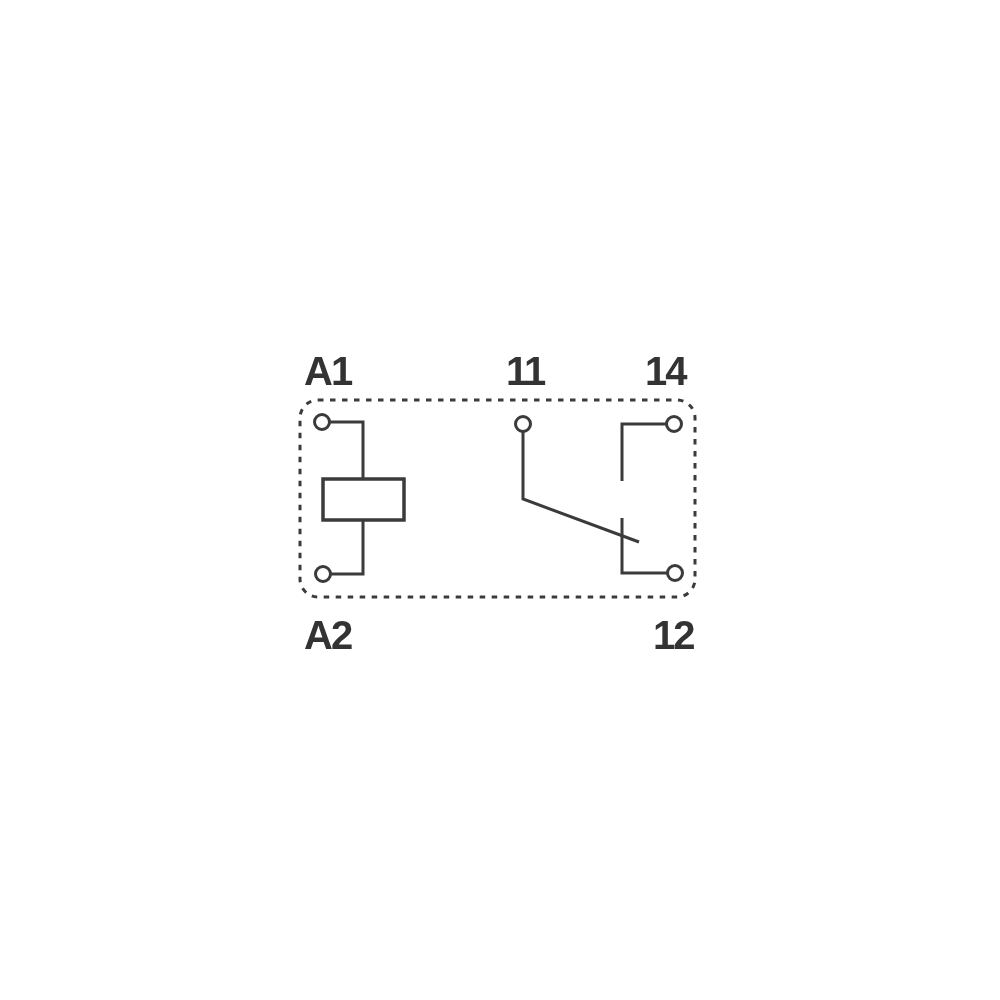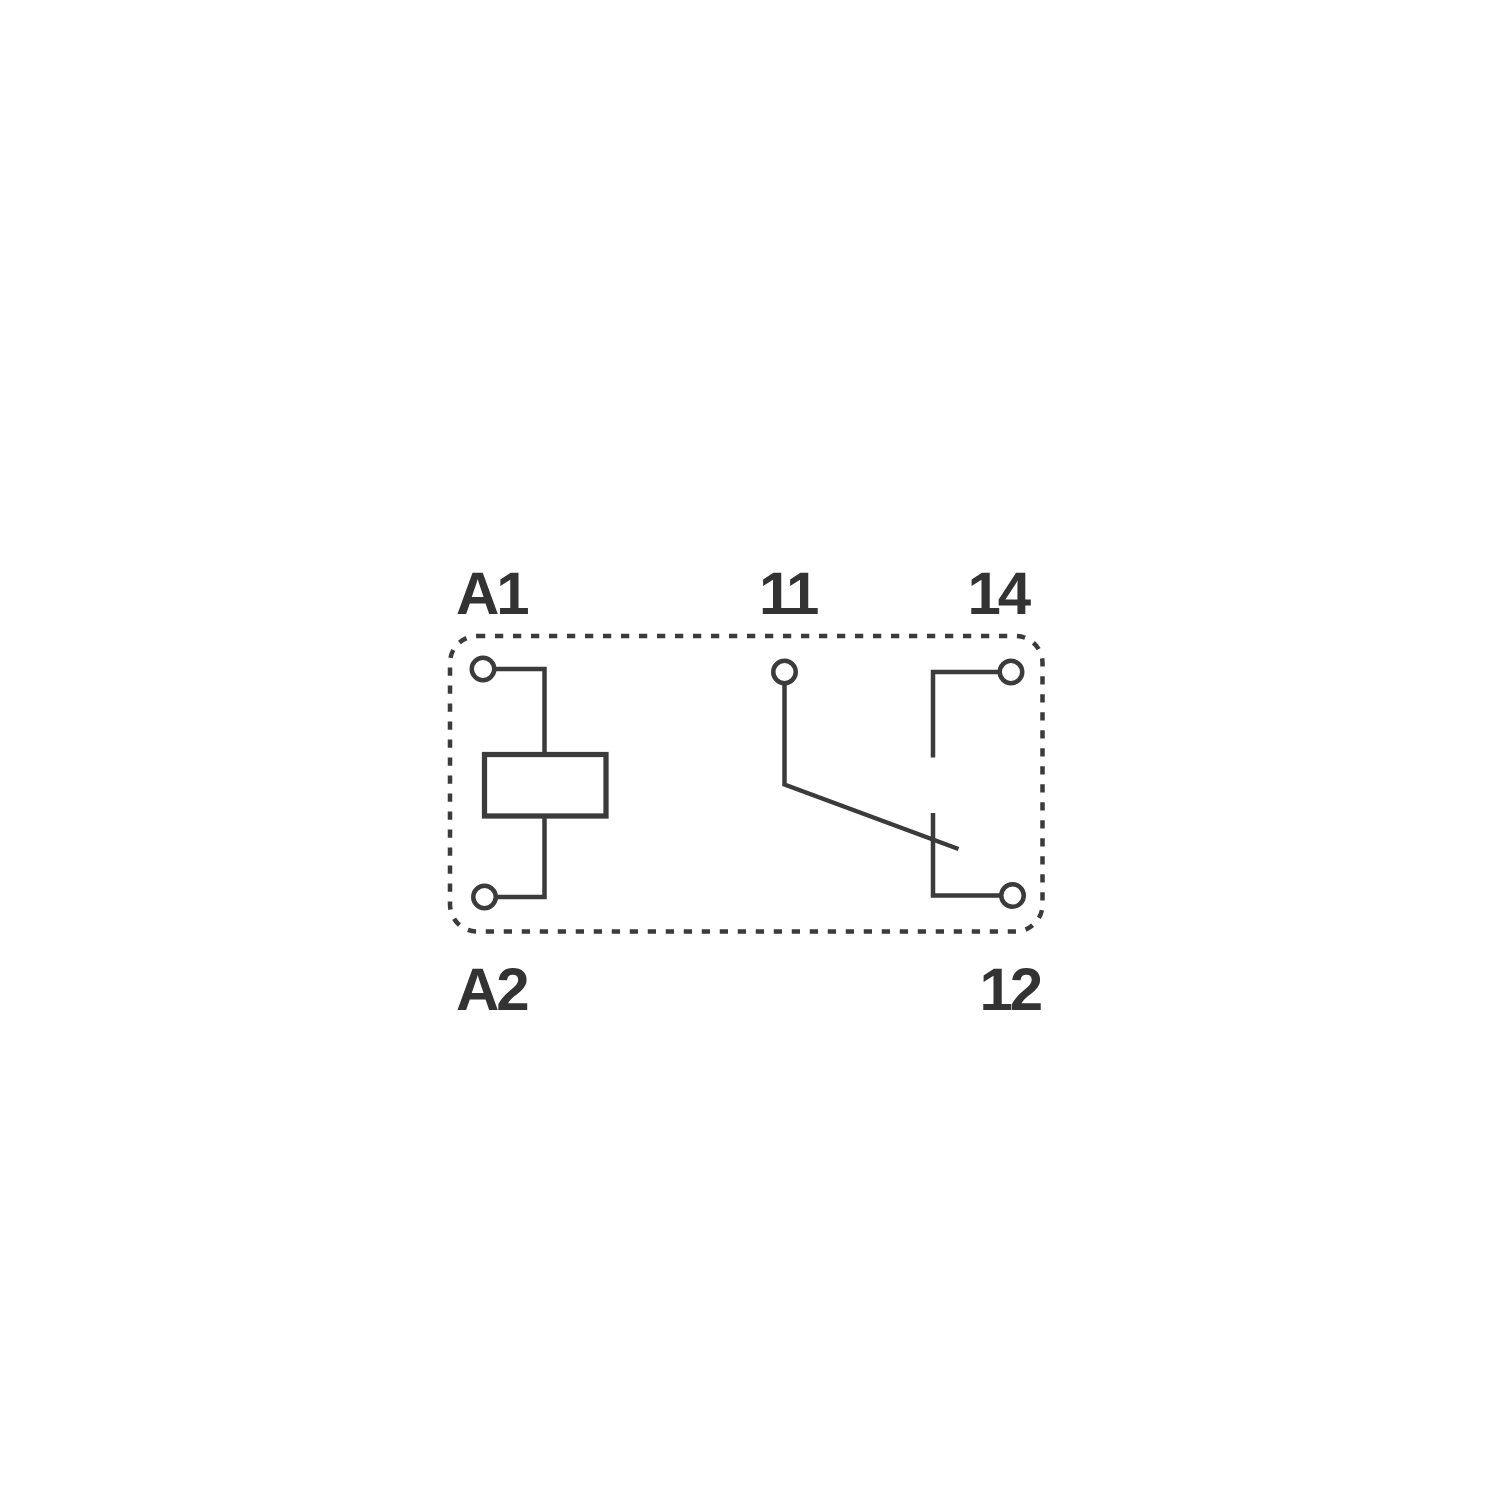--- a/index.html
+++ b/index.html
@@ -9,21 +9,20 @@
     height: 1000px;
     background: var(--background, #ffffff);
     font-family: "Liberation Sans", sans-serif;
   }
   .stage {
     position: relative;
     width: 1000px;
     height: 884px;
     background: var(--background, #ffffff);
     overflow: hidden;
-    margin-top: 24px;
   }
   svg.schematic {
     position: absolute;
     left: 0;
     top: 0;
     width: 1000px;
     height: 1000px;
   }
   .wire {
     fill: none;

